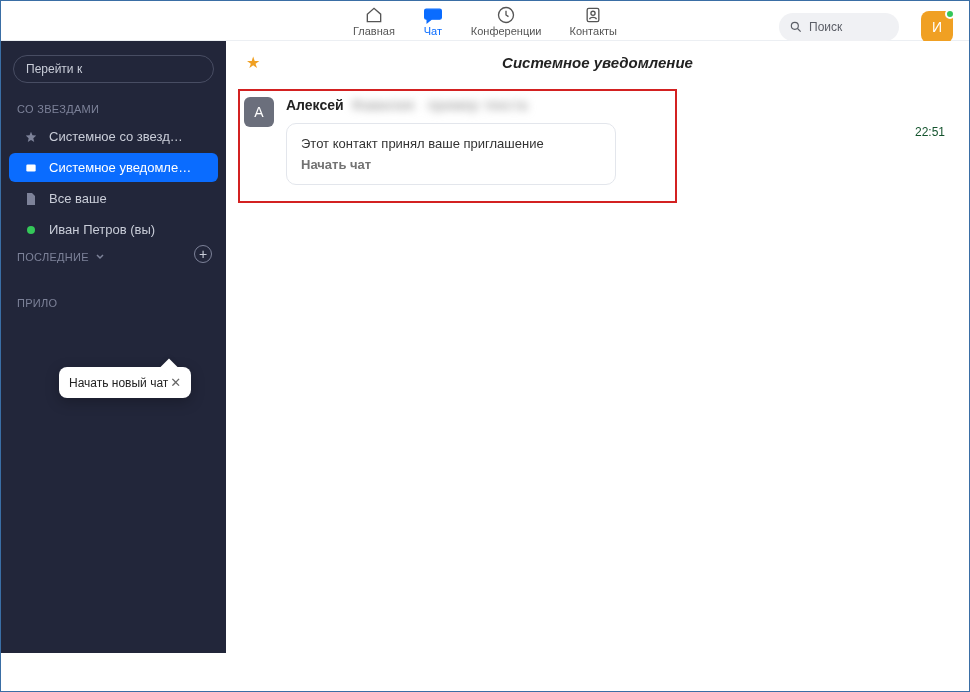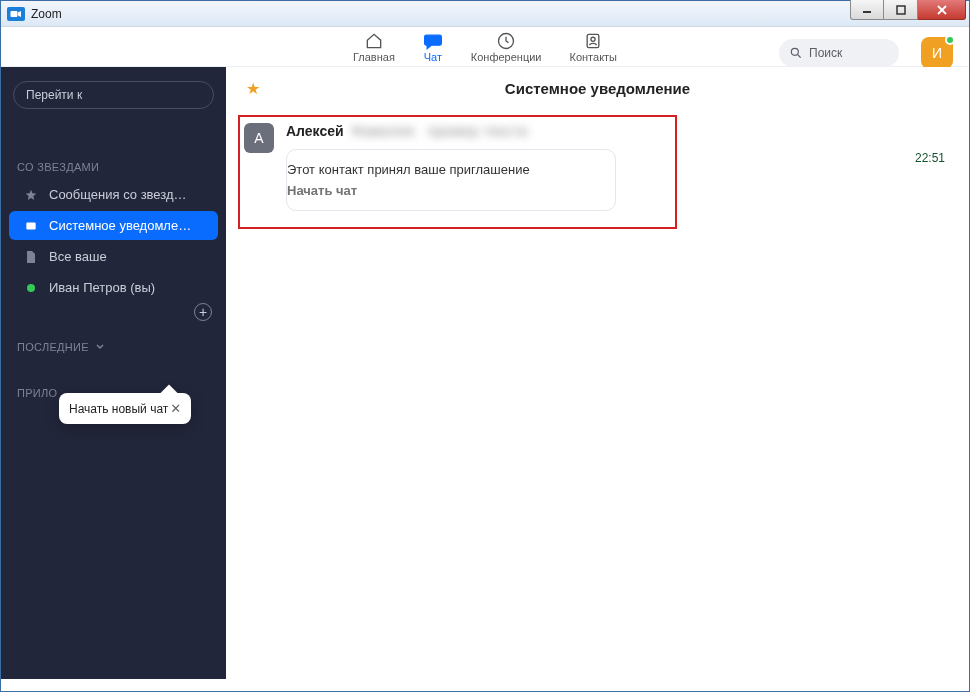--- a/index.html
+++ b/index.html
@@ -33,86 +33,59 @@
 
   .user-avatar-top { position:absolute; right: 16px; top: 10px; width: 32px; height: 32px; background:#f0a023; border-radius: 8px; display:flex; align-items:center; justify-content:center; color:#fff; font-size:14px; font-weight:500; }
   .user-avatar-top .presence { position:absolute; right:-2px; top:-2px; width:10px; height:10px; background:#34c759; border:2px solid #fff; border-radius:50%; }
 
   
   .body { display:flex; height: calc(692px - 26px - 52px - 2px); }
 
   
   .sidebar { width: 225px; background:#22263a; color:#c9cdd8; display:flex; flex-direction:column; padding-top:10px; font-size:13px; position:relative; }
   .jump-box { margin: 4px 12px 14px; height:28px; border:1px solid #484d63; border-radius:14px; display:flex; align-items:center; padding:0 12px; color:#c9cdd8; font-size:12px; }
-  .side-section-label { font-size:11px; letter-spacing:0.3px; color:#7d8299; padding:6px 16px 6px; text-transform:uppercase; display:flex; align-items:center; gap:6px;margin-top:32px; }
+  .side-section-label { font-size:11px; letter-spacing:0.3px; color:#7d8299; padding:6px 16px 6px; text-transform:uppercase; display:flex; align-items:center; gap:6px; }
   .side-item { display:flex; align-items:center; gap:10px; padding:7px 14px; margin:1px 8px; border-radius:6px; cursor:pointer; white-space:nowrap; overflow:hidden; text-overflow:ellipsis; }
   .side-item .ic { width:16px; display:flex; justify-content:center; }
   .side-item.active { background:#0a6cff; color:#fff; }
   .side-item svg { width:14px; height:14px; }
 
   .plus-btn { position:absolute; right:14px; top:0; width:18px; height:18px; border:1px solid #7d8299; border-radius:50%; display:flex; align-items:center; justify-content:center; color:#c9cdd8; font-size:14px; line-height:1; }
   .section-row { position:relative; }
 
   .tooltip { position:absolute; left:58px; top:326px; background:#fff; color:#222; font-size:12px; padding:8px 10px; border-radius:8px; box-shadow:0 4px 14px rgba(0,0,0,.25); display:flex; align-items:center; gap:2px; }
   .tooltip::before { content:""; position:absolute; top:-6px; right:16px; width:12px; height:12px; background:#fff; transform:rotate(45deg); box-shadow:-2px -2px 4px rgba(0,0,0,.06); }
   .tooltip .x { font-size:13px; color:#666; cursor:pointer; }
 
   
   .main { flex:1; background:#fff; position:relative; }
   .chat-header { height:42px; display:flex; align-items:center; justify-content:center; position:relative; }
   .chat-header .star { position:absolute; left:20px; color:#f0a023; font-size:16px; }
-  .chat-title { font-size:15px; font-weight:600; color:#222; }
+  .chat-title { font-size:15px; font-weight:600; color:#222;font-style:italic; }
 
   .message-block { position:relative; margin:4px 10px 0 10px; padding:10px 8px 18px 8px; }
   .highlight-box { position:absolute; left:2px; top:2px; right:282px; bottom:0; border:2px solid #d32121; pointer-events:none; }
   .msg-row { display:flex; gap:12px; }
   .msg-avatar { width:30px; height:30px; background:#6b6f7c; color:#fff; border-radius:6px; display:flex; align-items:center; justify-content:center; font-size:14px; }
   .msg-body { flex:1; }
   .sender-line { display:flex; align-items:center; gap:8px; }
   .sender-name { font-weight:600; font-size:14px; color:#222; }
   .blurred { filter: blur(4px); color:#888; font-size:14px; letter-spacing:0.5px; }
   .timestamp { position:absolute; right:14px; top:10px; font-size:12px; color:#14532d;margin-top:28px; }
-  .invite-card { margin-top:10px; border:1px solid #e3e6ec; border-radius:10px; padding:12px 0; width:330px; font-size:13px; color:#333; }
+  .invite-card { margin-top:10px; border:1px solid #e3e6ec; border-radius:10px; padding:12px 14px; width:330px; font-size:13px; color:#333; }
   .invite-card a { color:#737373; font-weight:700; text-decoration:none; display:inline-block; margin-top:6px; }
 
   .presence-dot { width:8px; height:8px; border-radius:50%; background:#34c759; display:inline-block; }
   .file-ic { width:12px; height:14px; }
 </style>
 </head>
 <body>
 
 <div class="outer-border">
 
-  <div class="titlebar">
-    <div class="app-icon">
-      <svg viewBox="0 0 24 16">
-          <rect x="1" y="2" width="14" height="12" rx="2" fill="#fff"></rect>
-          <path d="M16 5 L22 2 V14 L16 11 Z" fill="#fff"></path>
-        </svg>
-    </div>
-    <span class="title-text">Zoom</span>
-    <div class="win-controls">
-      <div class="win-btn min">
-        <svg viewBox="0 0 12 10">
-            <line x1="2" y1="7" x2="10" y2="7" stroke="#333" stroke-width="2"></line>
-          </svg>
-      </div>
-      <div class="win-btn max">
-        <svg viewBox="0 0 12 10">
-            <rect x="2" y="1" width="8" height="8" fill="none" stroke="#333" stroke-width="1.5"></rect>
-          </svg>
-      </div>
-      <div class="win-btn close">
-        <svg viewBox="0 0 12 10">
-            <line x1="2" y1="1" x2="10" y2="9" stroke="#fff" stroke-width="1.8"></line>
-            <line x1="10" y1="1" x2="2" y2="9" stroke="#fff" stroke-width="1.8"></line>
-          </svg>
-      </div>
-    </div>
-  </div>
 
   <div class="topnav">
     <div class="nav-tabs">
       <div class="nav-tab">
         <span class="ic">
             <svg viewBox="0 0 24 24">
               <path d="M4 11 L12 4 L20 11 V20 H4 Z"></path>
             </svg>
           </span>
         <span>Главная</span>
@@ -168,21 +141,21 @@
       </div>
 
       <div class="side-section-label">СО ЗВЕЗДАМИ</div>
 
       <div class="side-item">
         <span class="ic">
             <svg viewBox="0 0 24 24" fill="#7d8299">
               <path d="M12 3 L14.5 9 L21 9.5 L16 14 L17.5 20.5 L12 17 L6.5 20.5 L8 14 L3 9.5 L9.5 9 Z"></path>
             </svg>
           </span>
-        <span>Сообщения со звезд…</span>
+        <span>Системное со звезд…</span>
       </div>
 
       <div class="side-item active">
         <span class="ic">
             <svg viewBox="0 0 24 24" fill="#fff">
               <rect x="4" y="6" width="16" height="12" rx="2"></rect>
             </svg>
           </span>
         <span>Системное уведомле…</span>
       </div>

